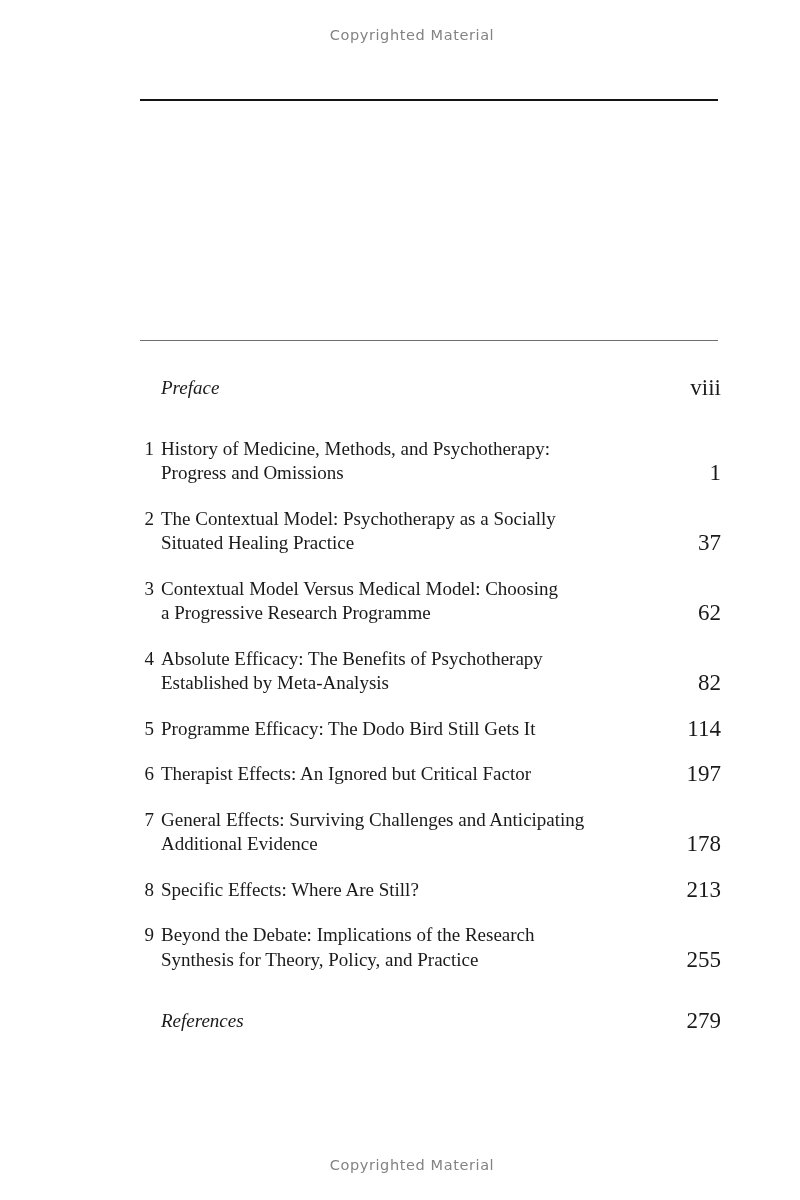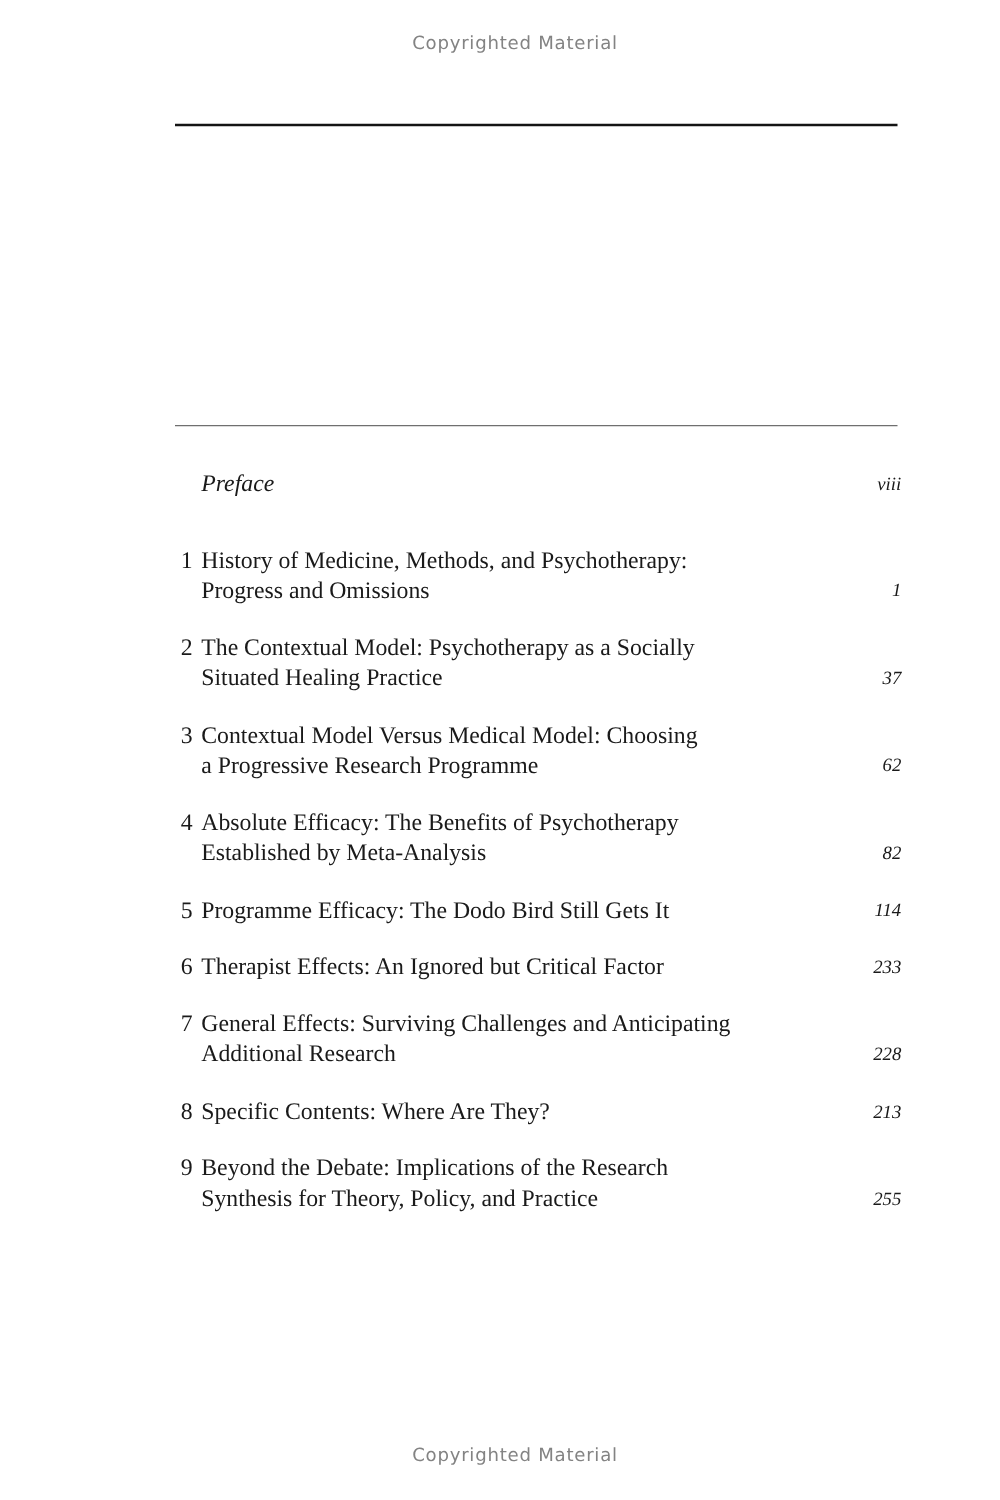--- a/index.html
+++ b/index.html
@@ -103,26 +103,25 @@
     font-size: 19px;
     line-height: 24.5px;
     color: #1a1a1a;
     white-space: pre-line;
   }
 
   .toc-entry .pageno {
     position: absolute;
     right: -1px;
     bottom: 0;
-    font-size: 15px;
+    font-size: 23px;
     line-height: 24.5px;
     color: #1a1a1a;
     text-align: right;
     white-space: nowrap;
-    font-style: italic;
   }
 
   
   .toc-entry.matter .title {
     font-style: italic;
     margin-left: 21px;
   }
 
   
   .gap-preface  { margin-bottom: 36px; }
@@ -179,42 +178,46 @@
 
     <div class="toc-entry gap-chapter">
       <span class="num">5</span>
       <span class="title">Programme Efficacy: The Dodo Bird Still Gets It</span>
       <span class="pageno">114</span>
     </div>
 
     <div class="toc-entry gap-chapter">
       <span class="num">6</span>
       <span class="title">Therapist Effects: An Ignored but Critical Factor</span>
-      <span class="pageno">233</span>
+      <span class="pageno">197</span>
     </div>
 
     <div class="toc-entry gap-chapter">
       <span class="num">7</span>
       <span class="title">General Effects: Surviving Challenges and Anticipating
-Additional Research</span>
-      <span class="pageno">228</span>
+Additional Evidence</span>
+      <span class="pageno">178</span>
     </div>
 
     <div class="toc-entry gap-chapter">
       <span class="num">8</span>
-      <span class="title">Specific Contents: Where Are They?</span>
+      <span class="title">Specific Effects: Where Are Still?</span>
       <span class="pageno">213</span>
     </div>
 
     <div class="toc-entry gap-tight">
       <span class="num">9</span>
       <span class="title">Beyond the Debate: Implications of the Research
 Synthesis for Theory, Policy, and Practice</span>
       <span class="pageno">255</span>
     </div>
 
+    <div class="toc-entry matter gap-backmatter-top">
+      <span class="title">References</span>
+      <span class="pageno">279</span>
+    </div>
 
 
   </div>
 
   <div class="watermark watermark-bottom">Copyrighted Material</div>
 
 </div>
 
 </body></html>

